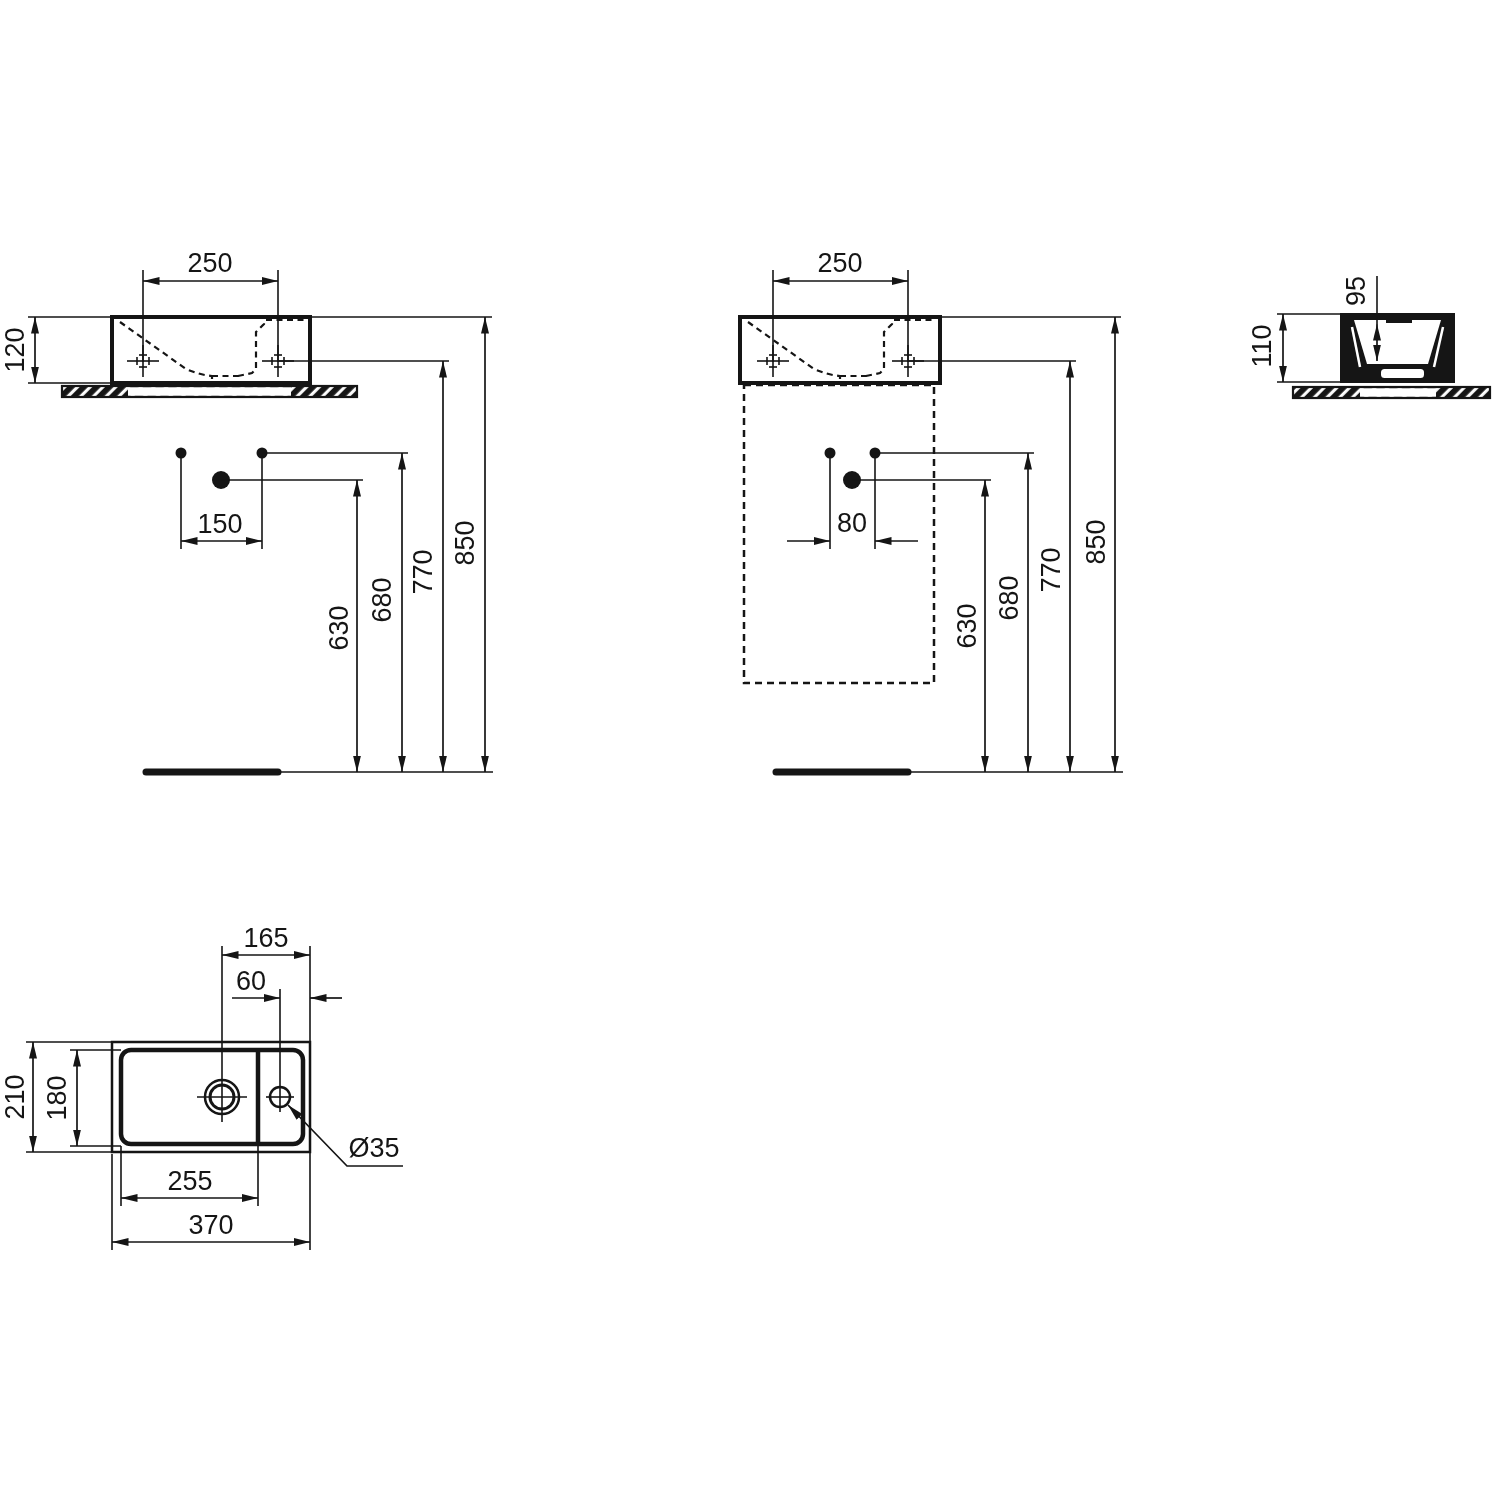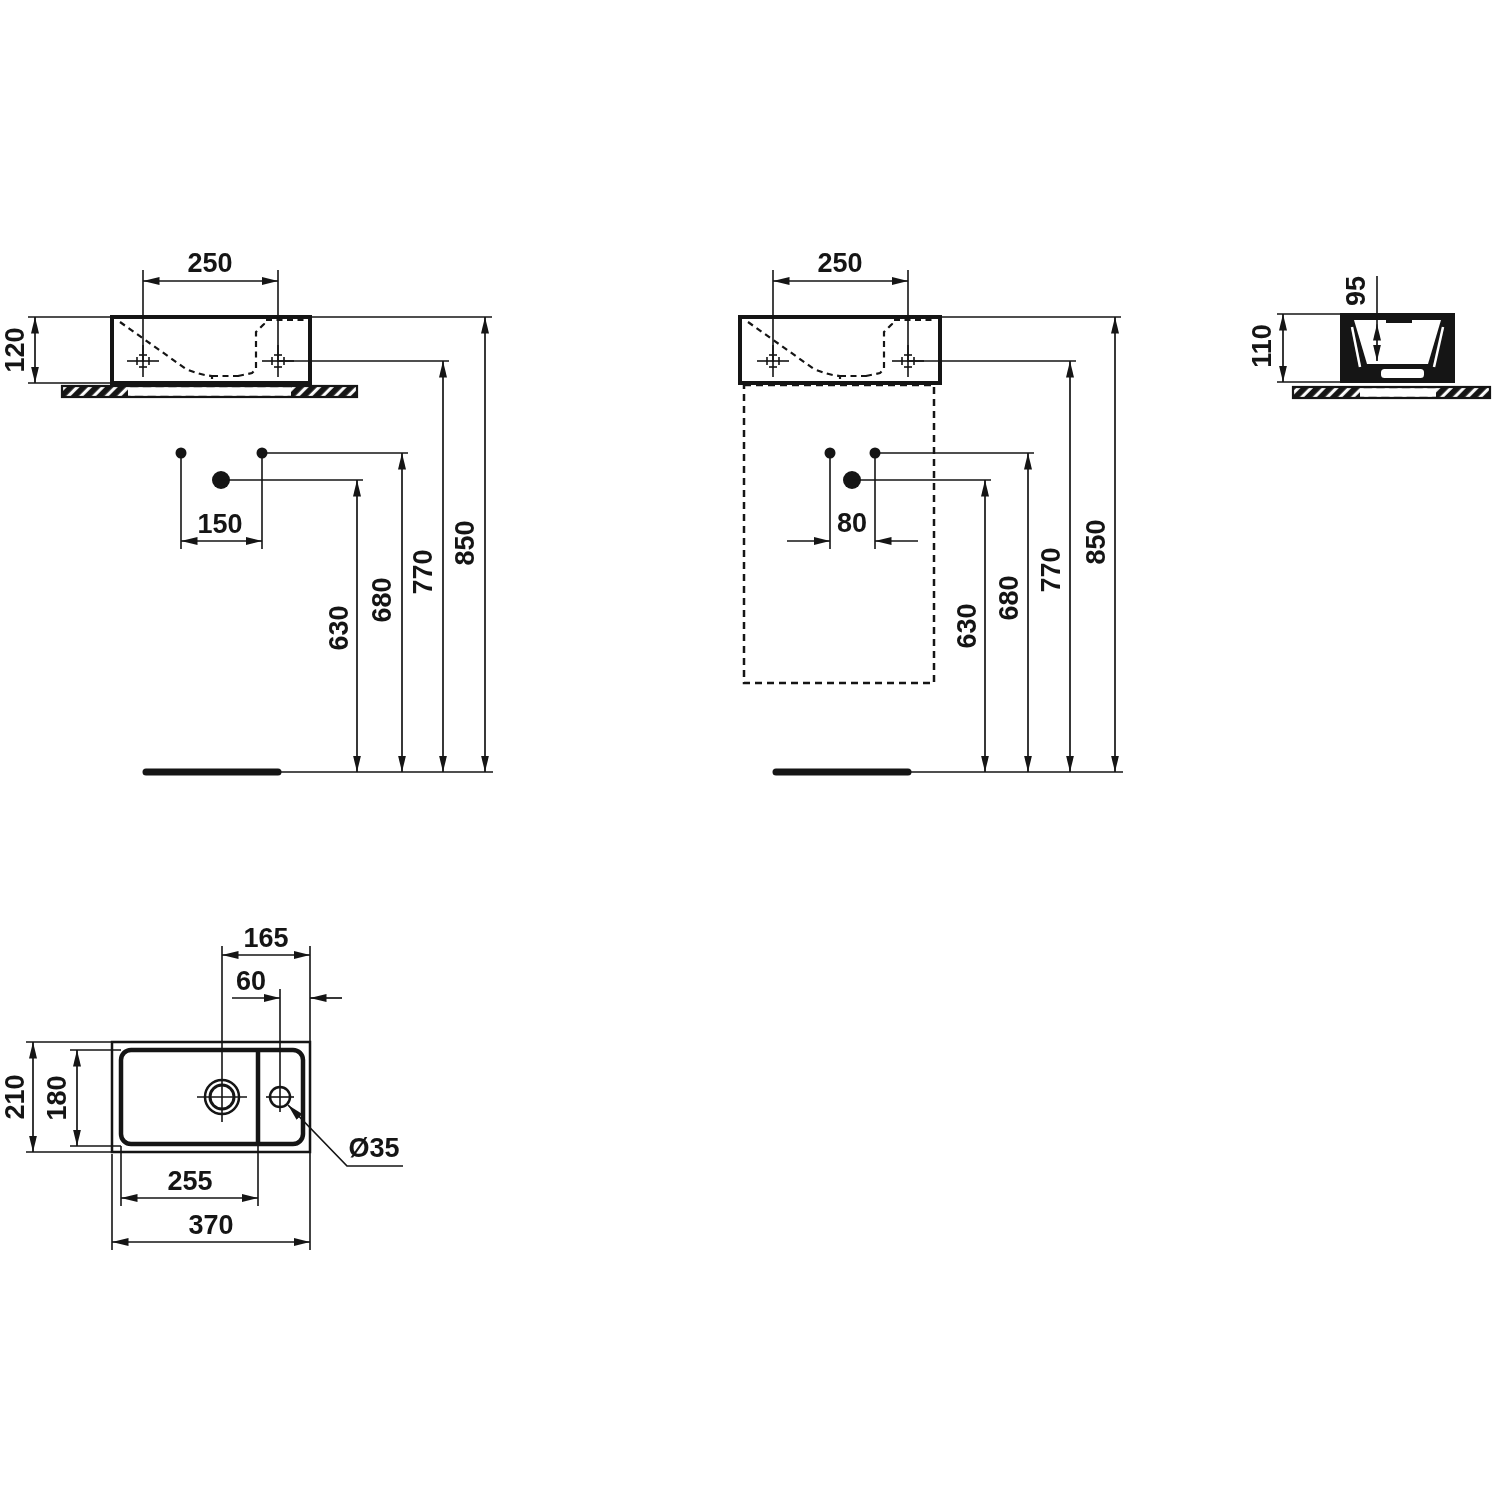--- a/index.html
+++ b/index.html
@@ -1,16 +1,16 @@
 <!DOCTYPE html>
 <html><head>
 <meta charset="utf-8">
 <style>
   html,body{margin:0;padding:0;background:#ffffff;}
-  .stage{position:relative;width:1500px;height:1500px;background:#fff;overflow:hidden;font-weight:bold;}
+  .stage{position:relative;width:1500px;height:1500px;background:#fff;overflow:hidden;}
   svg{position:absolute;left:0;top:0;}
   svg text{font-family:"Liberation Sans","DejaVu Sans",sans-serif;font-size:27px;fill:#151515;}
   .thin{stroke:#151515;stroke-width:1.6;fill:none;}
   .dim{stroke:#151515;stroke-width:1.7;fill:none;}
   .thick{stroke:#151515;stroke-width:4;fill:#ffffff;}
   .thick2{stroke:#151515;stroke-width:4.5;fill:none;}
   .med{stroke:#151515;stroke-width:2.5;fill:none;}
   .dashed{stroke:#151515;stroke-width:2.2;fill:none;stroke-dasharray:6 4.5;}
   .dashedBox{stroke:#151515;stroke-width:2.5;fill:none;stroke-dasharray:7 5;}
   .floorThick{stroke:#151515;stroke-width:7;stroke-linecap:round;fill:none;}

